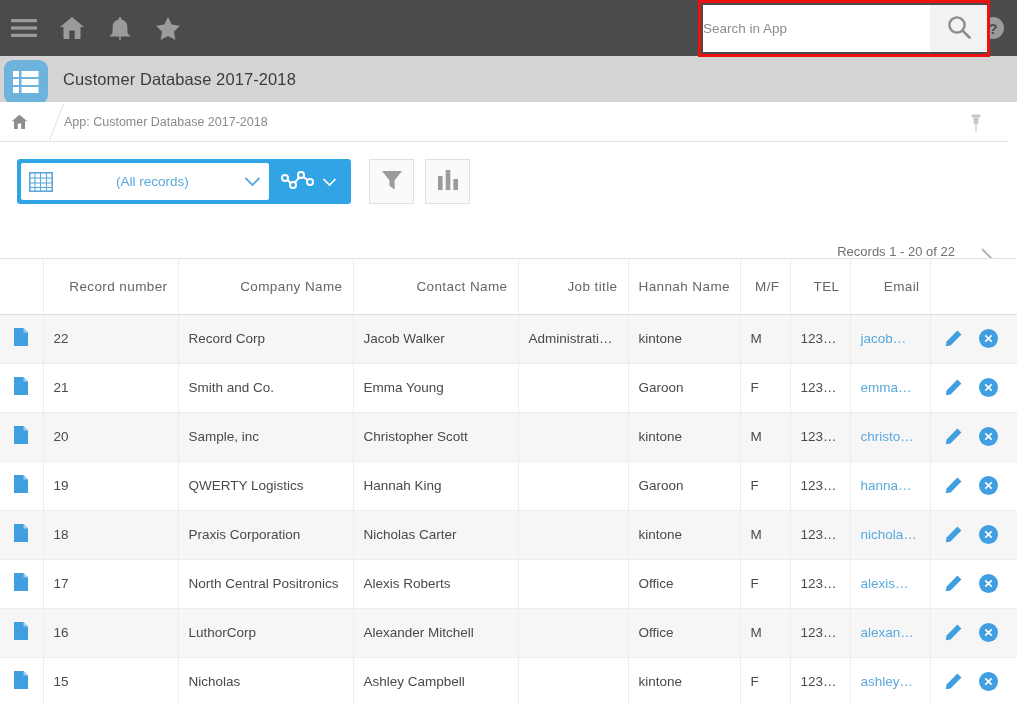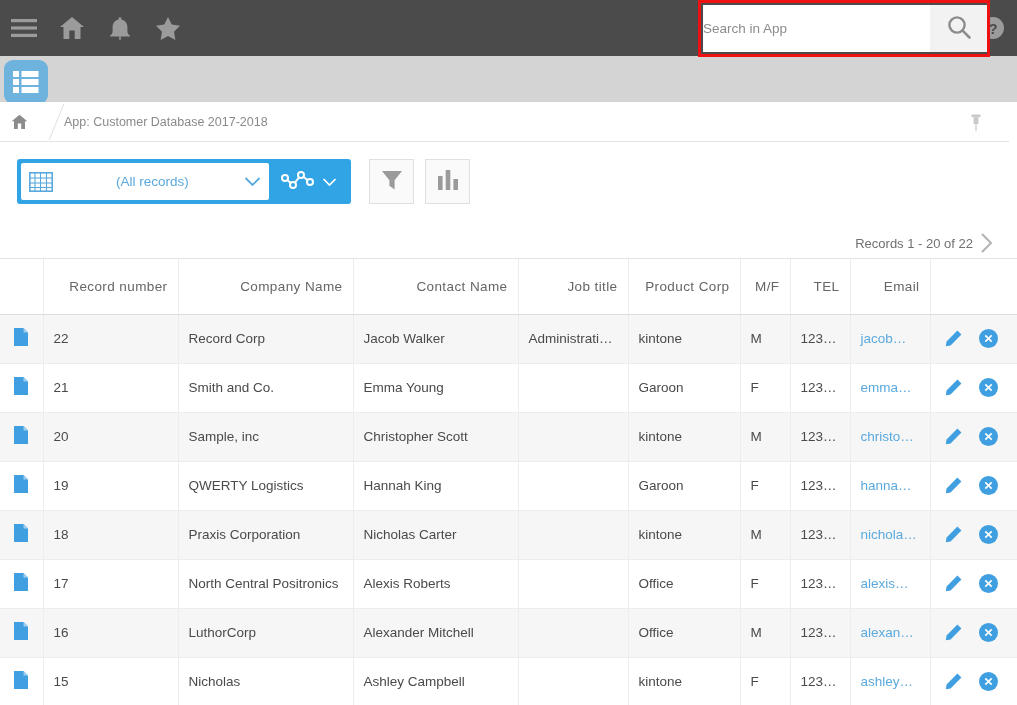--- a/index.html
+++ b/index.html
@@ -148,22 +148,22 @@
   .dotsbtn {
     position: absolute; left: 950px; top: 165px;
     width: 36px; height: 34px;
     display: flex; align-items: center; justify-content: center;
     gap: 4px; cursor: pointer;
   }
   .dot { width: 6px; height: 6px; border-radius: 50%; background: #9a9a9a; }
 
   
   .recline {
-    position: absolute; right: 16px; top: 229px;
-    display: flex; align-items: center; 
+    position: absolute; right: 16px; top: 244px;
+    display: flex; gap: 18px;
   }
   .rec-text { font-size: 13px; color: #707070; }
   .pager-next { width: 28px; height: 28px; display:flex; align-items:center; justify-content:center; cursor: pointer; }
 
   
   .tablewrap {
     position: absolute; left: 0; top: 258px; width: 1017px; height: 447px;
     overflow: hidden;
     border-top: 1px solid #e3e3e3;
   }
@@ -268,20 +268,21 @@
   <div class="app-icon">
     <svg width="28" height="26" viewBox="0 0 28 26">
       <rect x="1" y="2" width="6" height="6" fill="#ffffff"></rect>
       <rect x="9.5" y="2" width="17" height="6" fill="#ffffff"></rect>
       <rect x="1" y="10" width="6" height="6" fill="#ffffff"></rect>
       <rect x="9.5" y="10" width="17" height="6" fill="#ffffff"></rect>
       <rect x="1" y="18" width="6" height="6" fill="#ffffff"></rect>
       <rect x="9.5" y="18" width="17" height="6" fill="#ffffff"></rect>
     </svg>
   </div>
+  <div class="app-title">Customer Database 2017-2018</div>
 </div>
 
 <div class="crumbbar">
   <div class="crumb-home">
     <svg width="17" height="16" viewBox="0 0 17 16">
         <path d="M8.5 0.7 L16.3 7.2 L14 7.2 L14 15 L10.2 15 L10.2 9.6 L6.8 9.6 L6.8 15 L3 15 L3 7.2 L0.7 7.2 Z" fill="#8c8c8c"></path>
       </svg>
   </div>
   <div class="crumb-sep"></div>
   <div class="crumb-text">App: Customer Database 2017-2018</div>
@@ -397,21 +398,21 @@
       <col style="width:80px">
         <col style="width:87px">
     </colgroup>
     <thead>
       <tr>
         <th class="c-doc"></th>
         <th>Record number</th>
         <th>Company Name</th>
         <th>Contact Name</th>
         <th>Job title</th>
-        <th>Product Corp</th>
+        <th>Hannah Name</th>
         <th>M/F</th>
         <th>TEL</th>
         <th>Email</th>
         <th class="c-actions"></th>
       </tr>
     </thead>
     <tbody>
         <tr class="alt">
           <td class="c-doc"><span><svg width="14" height="18" viewBox="0 0 14 18">
                 <path d="M0 0 H9.5 L14 4.5 V18 H0 Z" fill="#3f9fe0"></path>

